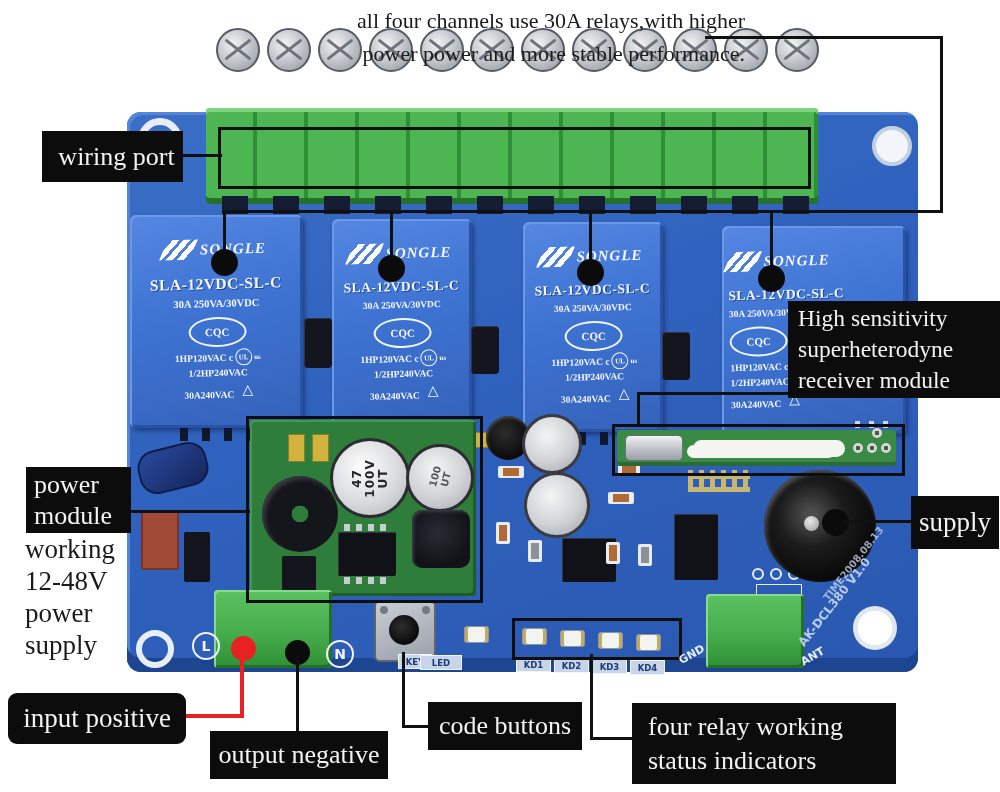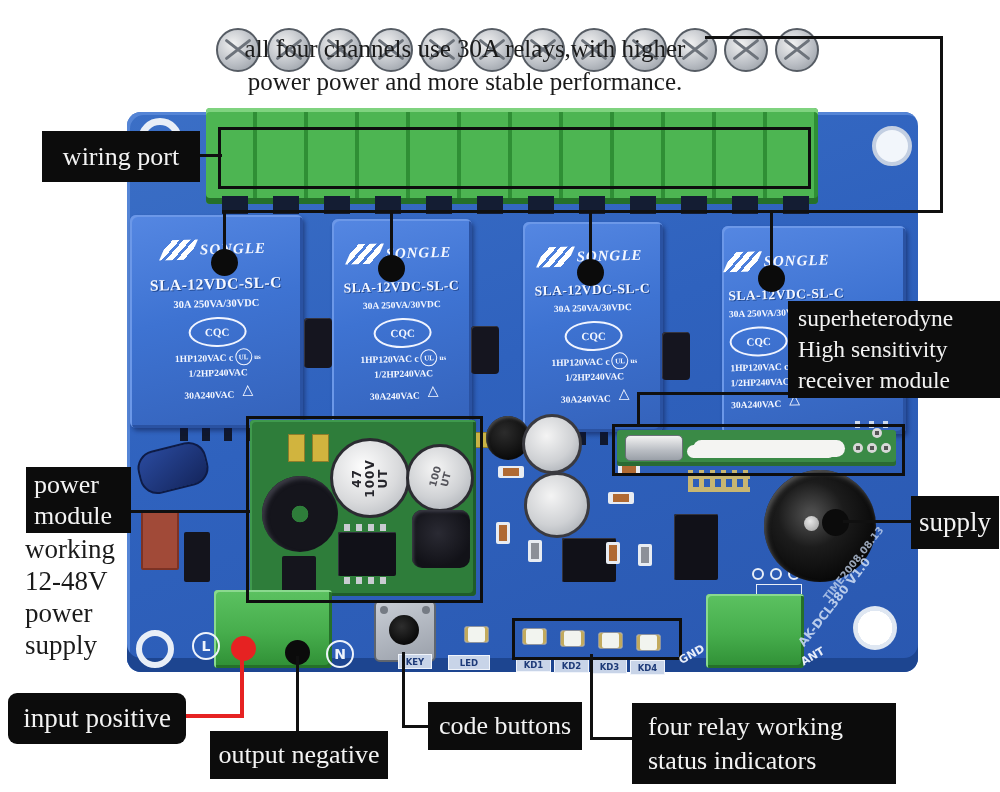--- a/index.html
+++ b/index.html
@@ -159,21 +159,21 @@
           border:2px solid #7c3224;border-radius:2px;}
   .blkrect{position:absolute;background:#14141c;z-index:3;border-radius:2px;}
 
   .diag{position:absolute;color:#c9d9f2;font-family:"DejaVu Sans",sans-serif;font-weight:bold;z-index:4;opacity:.9;}
 </style>
 </head>
 <body>
 
 <div id="stage">
 
-  <div class="note" style="left:185px;top:32px;width:560px;text-align:center;font-size:25px;line-height:33px;">
+  <div class="note" style="left:185px;top:4px;width:560px;text-align:right;font-size:22px;line-height:33px;">
     <div>all four channels use 30A relays,with higher</div>
     <div>power power and more stable performance.</div>
   </div>
   <div class="cline" style="left:705px;top:36px;width:238px;height:3px;"></div>
   <div class="cline" style="left:940px;top:36px;width:3px;height:177px;"></div>
   <div class="cline" style="left:222px;top:210px;width:721px;height:3px;"></div>
   <div class="cline" style="left:223px;top:210px;width:3px;height:45px;"></div>
   <div class="cline" style="left:390px;top:210px;width:3px;height:50px;"></div>
   <div class="cline" style="left:589px;top:210px;width:3px;height:54px;"></div>
   <div class="cline" style="left:770px;top:210px;width:3px;height:60px;"></div>
@@ -193,21 +193,21 @@
   <div class="screw" style="left:420px;"></div>
   <div class="screw" style="left:470px;"></div>
   <div class="screw" style="left:521px;"></div>
   <div class="screw" style="left:572px;"></div>
   <div class="screw" style="left:623px;"></div>
   <div class="screw" style="left:673px;"></div>
   <div class="screw" style="left:724px;"></div>
   <div class="screw" style="left:775px;"></div>
   <div class="outline-box" style="left:218px;top:127px;width:587px;height:56px;"></div>
 
-  <div class="lbl" style="left:42px;top:131px;width:158px;height:51px;font-size:26px;">
+  <div class="lbl" style="left:42px;top:131px;width:133px;height:51px;font-size:26px;padding-left:8px;">
     <span>wiring port</span>
   </div>
   <div class="cline" style="left:175px;top:154px;width:47px;height:3px;"></div>
 
   <div class="relay" style="left:130px;top:215px;width:173px;height:213px;">
     <div class="relay-inner">
       <div class="brandrow">
           <span class="flag"></span>
         <span class="brand">SONGLE</span>
         </div>
@@ -325,22 +325,22 @@
     <div class="rx-pin" style="left:250px;"></div>
     <div class="rx-pin" style="left:264px;"></div>
     <div class="rx-pin" style="left:255px;top:-2px;"></div>
     <div class="rx-mark" style="left:238px;"></div>
     <div class="rx-mark" style="left:252px;"></div>
     <div class="rx-mark" style="left:266px;"></div>
   </div>
   <div class="cline" style="left:637px;top:392px;width:153px;height:3px;"></div>
   <div class="cline" style="left:637px;top:392px;width:3px;height:34px;"></div>
   <div class="lbl multiline" style="left:788px;top:301px;width:210px;height:97px;font-size:23.5px;padding-left:10px;line-height:31px;">
+    <span>High sensitivity</span>
     <span>superheterodyne</span>
-    <span>High sensitivity</span>
     <span>receiver module</span>
   </div>
 
   <div class="outline-box" style="left:246px;top:416px;width:231px;height:181px;"></div>
   <div id="pm-pcb">
     <div class="pm-ycap" style="left:38px;top:14px;"></div>
     <div class="pm-ycap" style="left:62px;top:14px;"></div>
     <div class="pm-part" id="pm-toroid"></div>
     <div class="pm-part" id="pm-cap1">
       <div class="cap-label">
@@ -438,21 +438,21 @@
 
   <div class="led" style="left:464px;top:626px;"></div>
   <div class="led" style="left:522px;top:628px;"></div>
   <div class="led" style="left:560px;top:630px;"></div>
   <div class="led" style="left:598px;top:632px;"></div>
   <div class="led" style="left:636px;top:634px;"></div>
   <div class="outline-box" style="left:512px;top:618px;width:164px;height:36px;"></div>
   <div class="silkbox" style="left:398px;top:654px;width:32px;height:13px;">
     <span>KEY</span>
     </div>
-  <div class="silkbox" style="left:448px;top:655px;width:40px;height:13px;">
+  <div class="silkbox" style="left:420px;top:655px;width:40px;height:13px;">
     <span>LED</span>
     </div>
   <div class="silkbox" style="left:516px;top:657px;width:33px;height:13px;">
     <span>KD1</span>
     </div>
   <div class="silkbox" style="left:554px;top:658px;width:33px;height:13px;">
     <span>KD2</span>
     </div>
   <div class="silkbox" style="left:592px;top:659px;width:33px;height:13px;">
     <span>KD3</span>

